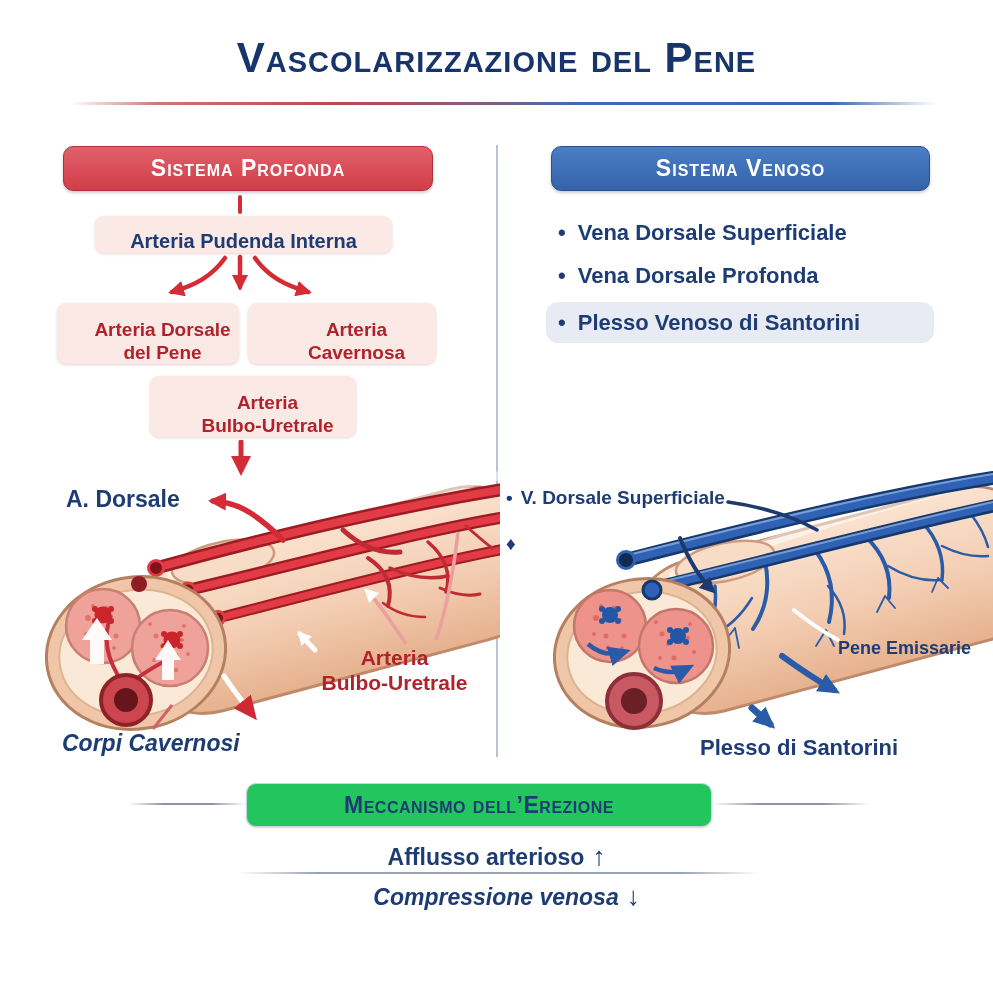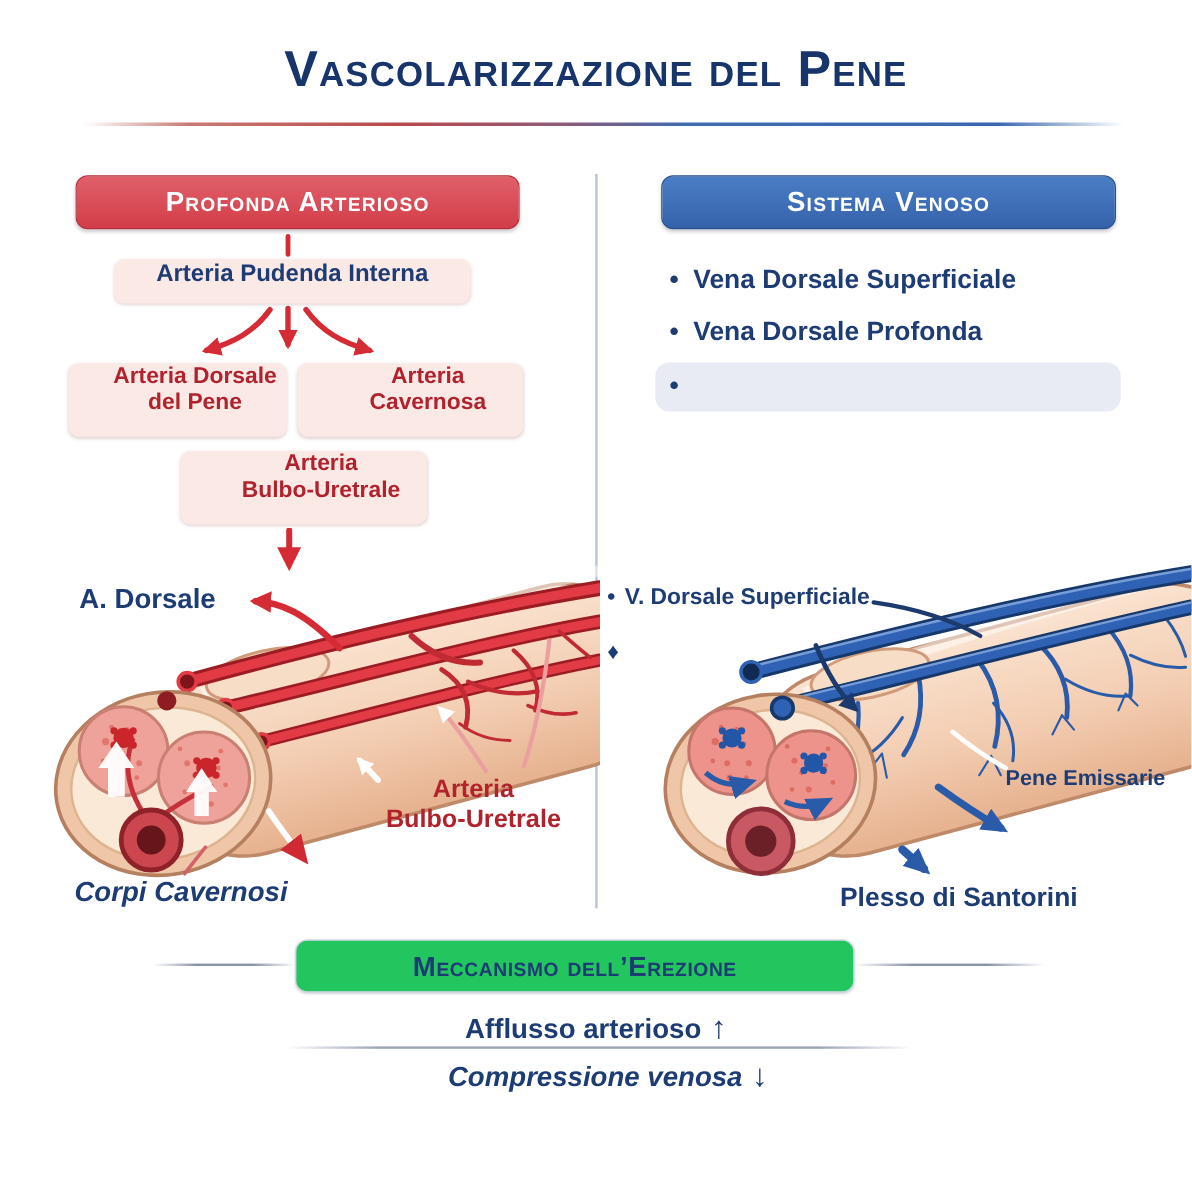--- a/index.html
+++ b/index.html
@@ -32,21 +32,21 @@
     font-variant:small-caps; font-weight:700; font-size:23px; letter-spacing:1px;
     display:flex; align-items:center; justify-content:center;
     box-shadow:0 2px 3px rgba(60,60,80,.25);
   }
   .sys-header.red{ background:linear-gradient(180deg,#e0606a 0%, #d23d48 100%); border:1px solid #b52f3a; }
   .sys-header.blue{ background:linear-gradient(180deg,#4a7ec5 0%, #3562ab 100%); border:1px solid #2b4f8e; }
 
   
   .pink-box{
     background:#fbe9e6; border-radius:9px;
-    display:flex; flex-direction:column; align-items:center; justify-content:flex-start;
+    display:flex; flex-direction:column; align-items:center; justify-content:flex-end;
     font-weight:700; text-align:center; line-height:1.22;
     box-shadow:0 1px 3px rgba(170,110,110,.30);
   }
   .pink-box.navy-text{ color:#1e3c74; font-size:20px; }
   .pink-box.red-text{ color:#b0222c; font-size:19px; }
   .red-connector{ width:4px; background:#d42b35; border-radius:2px; }
 
   
   .bullet-row{
     display:flex; align-items:center; gap:12px;
@@ -77,21 +77,21 @@
     background:linear-gradient(90deg,rgba(150,160,180,0),#9aa3b5 15%,#9aa3b5 85%,rgba(150,160,180,0)); }
 </style>
 </head>
 <body>
 
 <div class="abs page-title">Vascolarizzazione del Pene</div>
 <div class="abs title-rule"></div>
 
 <div class="abs v-divider"></div>
 
-<div class="abs sys-header red" style="left:63px; top:146px; width:370px;">Profonda Arterioso</div>
+<div class="abs sys-header red" style="left:63px; top:146px; width:370px;">Sistema Profonda</div>
 
 <div class="abs red-connector" style="left:238px; top:195px; height:19px;"></div>
 
 <div class="abs pink-box navy-text" style="left:95px; top:216px; width:297px; height:37px;">
   <span>Arteria Pudenda Interna</span>
 </div>
 
 <svg class="abs" style="left:140px; top:254px;" width="200" height="50" viewBox="0 0 200 50">
   <defs>
     <marker id="F-ar" orient="auto" markerUnits="userSpaceOnUse" markerWidth="16" markerHeight="16" refX="12" refY="8">
@@ -237,20 +237,21 @@
   <span class="bullet-marker">•</span>
   <span>Vena Dorsale Superficiale</span>
 </div>
 <div class="abs bullet-row" style="left:558px; top:263px;">
   <span class="bullet-marker">•</span>
   <span>Vena Dorsale Profonda</span>
 </div>
 <div class="abs soft-box" style="left:546px; top:302px; width:388px; height:41px;">
   <div class="bullet-row" style="padding:8px 0 0 12px;">
     <span class="bullet-marker">•</span>
+    <span>Plesso Venoso di Santorini</span>
   </div>
 </div>
 
 <svg class="abs" style="left:530px; top:468px;" width="463" height="300" viewBox="0 0 463 300">
   <defs>
     <linearGradient id="R-skin" x1="0" y1="0" x2="0" y2="1">
       <stop offset="0" stop-color="#fae3d0"></stop>
         <stop offset="0.55" stop-color="#f3cdb2"></stop>
         <stop offset="1" stop-color="#e6b18e"></stop>
     </linearGradient>

